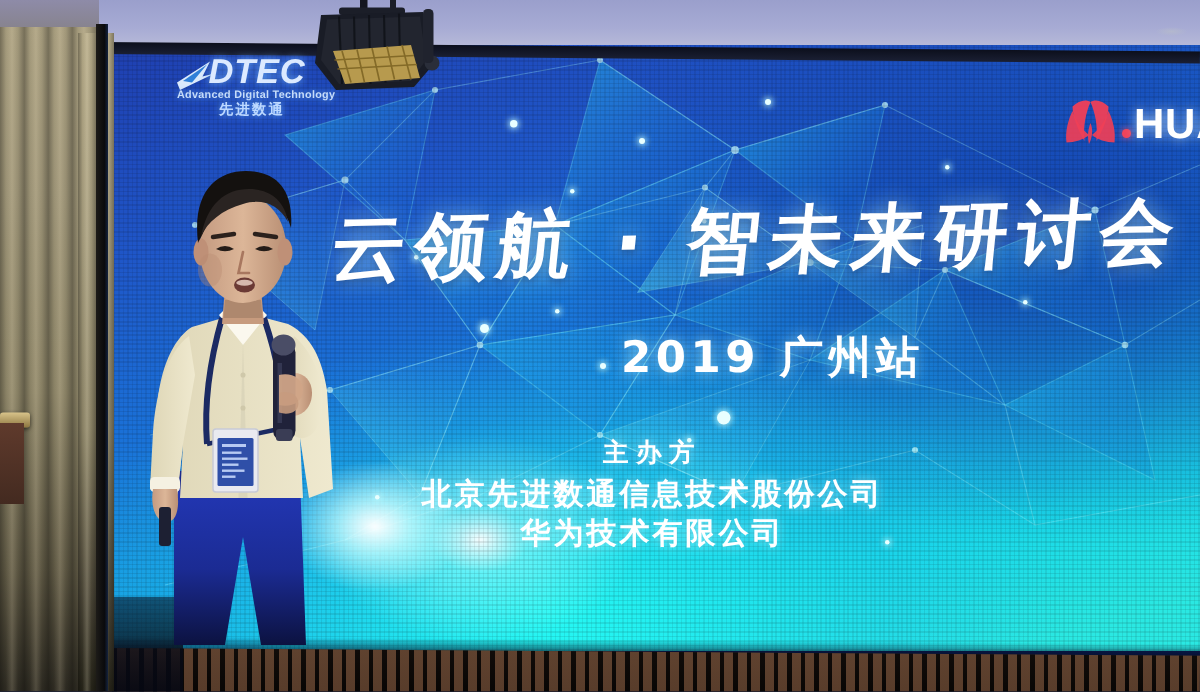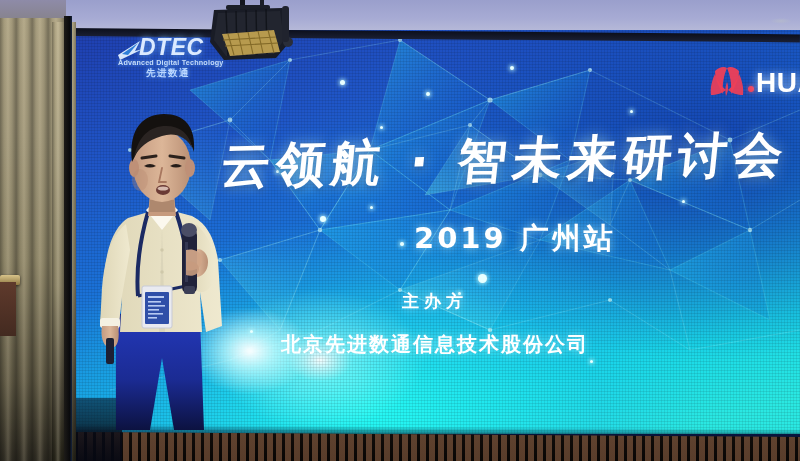--- a/index.html
+++ b/index.html
@@ -161,21 +161,21 @@
   }
 
   .org-block{
     position:absolute;left:70px;top:290px;width:730px;
     text-align:center;
   }
   .org-label{
     font-family:"DejaVu Sans","Liberation Sans",sans-serif;
     font-weight:bold;font-size:17px;letter-spacing:5px;
     color:#ffffff;text-shadow:0 0 8px rgba(190,245,255,.7);
-    margin-bottom:18px;
+    margin-bottom:3px;
   }
   .org-line{
     font-family:"DejaVu Sans","Liberation Sans",sans-serif;
     font-weight:bold;font-size:20px;letter-spacing:2px;
     color:#ffffff;line-height:1.32;
     text-shadow:0 0 8px rgba(190,245,255,.7);
     white-space:nowrap;
   }
 
   
@@ -320,20 +320,21 @@
     <div class="hw-text">HUA</div>
   </div>
 
   <div class="title-main">云领航 · 智未来研讨会</div>
 
   <div class="title-sub">2019 广州站</div>
 
   <div class="org-block">
     <div class="org-label">主办方</div>
     <div class="org-line">北京先进数通信息技术股份公司</div>
+    <div class="org-line">华为技术有限公司</div>
   </div>
 
   <div class="stage-shadow"></div>
   <div class="stage-base"></div>
   <div class="stage-left-dark"></div>
 
   <svg class="speaker" viewBox="0 0 180 361">
     <defs>
       <linearGradient id="shirt" x1="0" y1="0" x2="1" y2="0">
         <stop offset="0" stop-color="#ded6b6"></stop>

